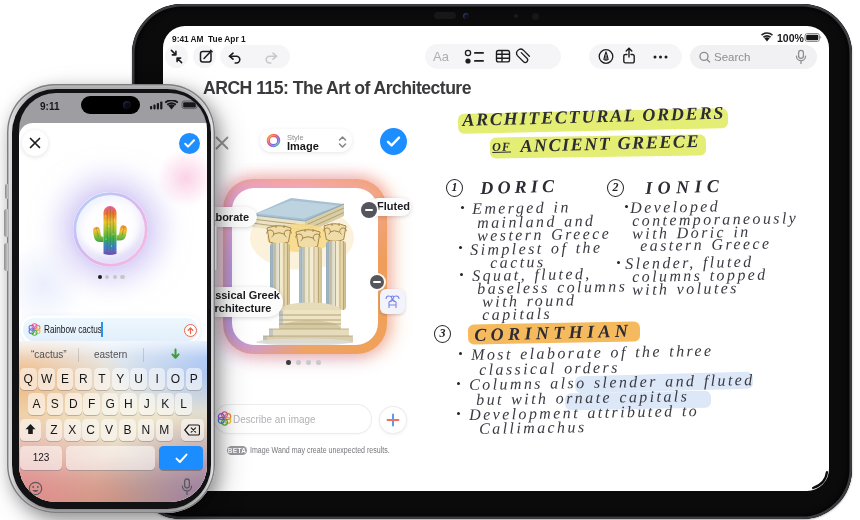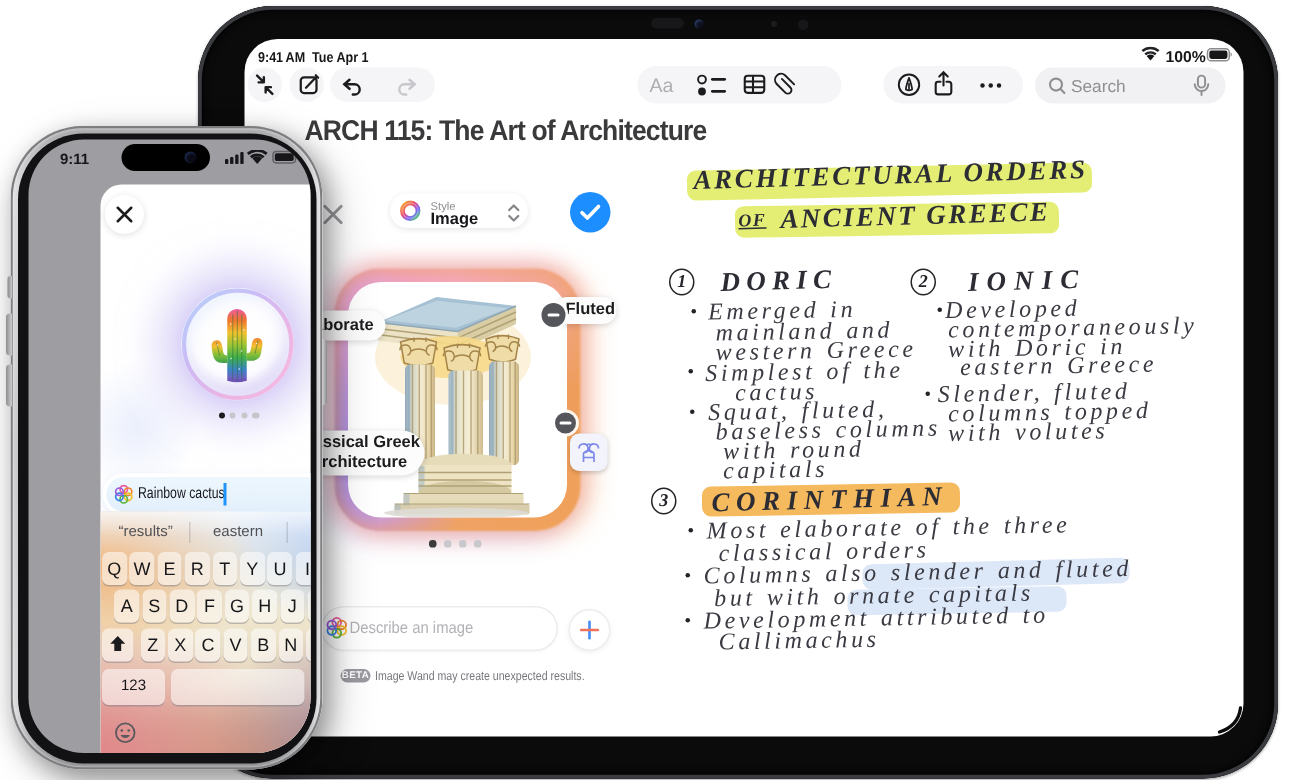--- a/index.html
+++ b/index.html
@@ -383,21 +383,21 @@
         <rect x="10.2" y="1.4" width="2.2" height="8" rx=".8"></rect>
         <path d="M21.5 9.4 l-3.3-3.9 a5.4 5.4 0 0 1 6.6 0 Z"></path>
         <path d="M16.6 4.1 a7.6 7.6 0 0 1 9.8 0 l-1.2 1.4 a5.9 5.9 0 0 0-7.4 0Z"></path>
         <path d="M14.6 1.9 a10.6 10.6 0 0 1 13.8 0 l-1.2 1.4 a8.9 8.9 0 0 0-11.4 0Z"></path>
       </g>
       <rect x="32" y="1" width="15" height="7.6" rx="2.2" fill="none" stroke="#17171a" stroke-opacity=".45"></rect>
       <rect x="33.2" y="2.2" width="12.6" height="5.2" rx="1.2" fill="#17171a"></rect>
       <path d="M48 3.2 v3.2 a1.9 1.9 0 0 0 0-3.2Z" fill="#17171a" opacity=".5"></path>
     </svg>
 
-    <div class="abs" style="left:0; top:30px; width:200px; height:378.5px; border-radius:14px 14px 0 0; background:#fff; overflow:hidden;margin-left:48px;">
+    <div class="abs" style="left:0; top:30px; width:200px; height:378.5px; border-radius:14px 14px 0 0; background:#fff; overflow:hidden;">
 
       <div class="abs" style="left:138px; top:26px; width:58px; height:58px; background:radial-gradient(closest-side, rgba(247,165,205,.5), rgba(247,165,205,0));"></div>
       <div class="abs" style="left:-18px; top:118px; width:84px; height:88px; background:radial-gradient(closest-side, rgba(198,210,248,.35), rgba(198,210,248,0));"></div>
 
       <div class="abs" style="left:3px; top:6.5px; width:26px; height:26px; border-radius:50%; background:#fff; box-shadow:0 1px 5px rgba(0,0,0,.12);"></div>
       <svg class="abs" style="left:10px; top:13.5px;" width="12" height="12" viewBox="0 0 12 12">
         <path d="M1.5 1.5 L10.5 10.5 M10.5 1.5 L1.5 10.5" stroke="#1c1c1e" stroke-width="1.7" stroke-linecap="round"></path>
       </svg>
 
       <div class="abs" style="left:160px; top:10px; width:21px; height:21px; border-radius:50%; background:#1f8fff;"></div>
@@ -489,21 +489,21 @@
         background:
           linear-gradient(180deg, rgba(255,255,255,.75) 0%, rgba(255,255,255,.25) 10%, rgba(255,255,255,0) 22%),
           radial-gradient(95% 65% at -2% 22%, rgba(244,168,96,.8), rgba(244,168,96,0) 62%),
           radial-gradient(85% 62% at 102% 10%, rgba(148,183,242,.9), rgba(148,183,242,0) 66%),
           radial-gradient(108% 80% at -4% 98%, rgba(228,132,136,.95), rgba(228,132,136,0) 66%),
           radial-gradient(95% 80% at 103% 97%, rgba(148,118,158,.92), rgba(148,118,158,0) 68%),
           radial-gradient(75% 52% at 54% 104%, rgba(205,155,118,.85), rgba(205,155,118,0) 64%),
           linear-gradient(180deg, rgba(170,132,120,0) 72%, rgba(170,132,120,.38) 100%),
           linear-gradient(180deg,#d9e6f5 0%, #eee5cc 45%, #e0c9b4 100%);"></div>
 
-      <div class="abs" style="left:12px; top:226px; font-size:10px; color:#515156;">“results”</div>
+      <div class="abs" style="left:12px; top:226px; font-size:10px; color:#515156;">“cactus”</div>
       <div class="abs" style="left:75px; top:226px; font-size:10px; color:#515156;">eastern</div>
       <div class="abs" style="left:59px; top:225px; width:1px; height:14px; background:rgba(60,60,67,.18);"></div>
       <div class="abs" style="left:124px; top:225px; width:1px; height:14px; background:rgba(60,60,67,.18);"></div>
       <svg class="abs" style="left:151px; top:225px;" width="11" height="13" viewBox="0 0 11 13">
         <path d="M5.5 1.5 v7.5 M2.4 6.4 L5.5 9.8 l3.1-3.4" stroke="#3e9c32" stroke-width="2" fill="none" stroke-linecap="round" stroke-linejoin="round"></path>
       </svg>
 
 <div class="key" style="left:1.0px; top:245px; width:16.5px; height:22px;">Q</div>
 <div class="key" style="left:19.4px; top:245px; width:16.5px; height:22px;">W</div>
 <div class="key" style="left:37.8px; top:245px; width:16.5px; height:22px;">E</div>

